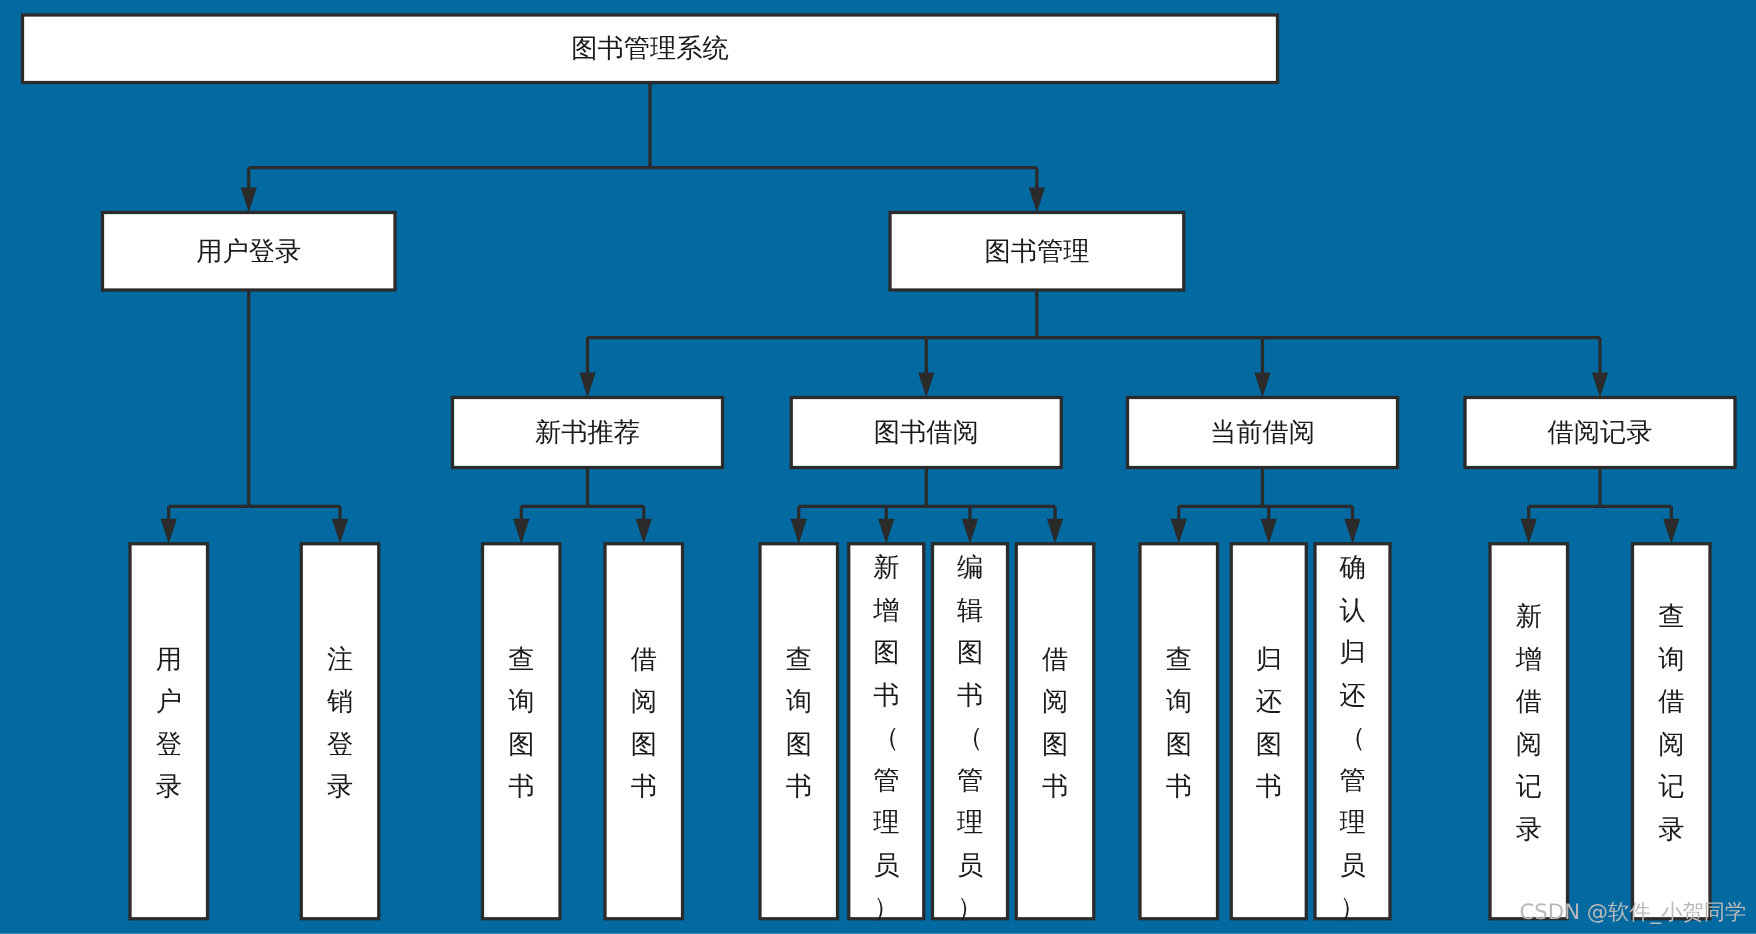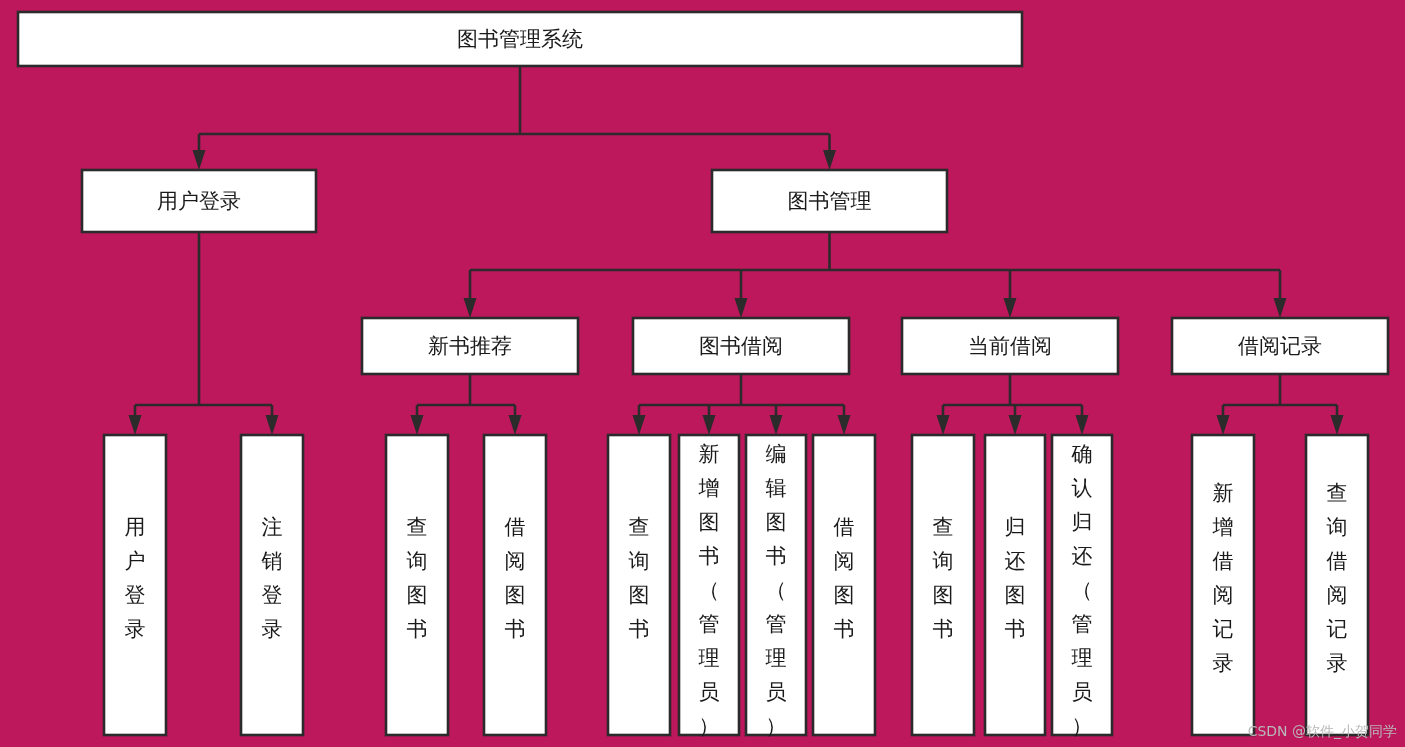--- a/index.html
+++ b/index.html
@@ -11,21 +11,21 @@
   body {
     width: 1405px;
     height: 747px;
     font-family: "DejaVu Sans", "Liberation Sans", sans-serif;
     overflow: hidden;
   }
   #diagram-root {
     position: relative;
     width: 1405px;
     height: 747px;
-    background: #be185d;
+    background: #0369a1;
   }
   svg.tree-canvas {
     position: absolute;
     top: 0;
     left: 0;
     width: 1405px;
     height: 747px;
     display: block;
   }
   .node-box {
@@ -54,21 +54,21 @@
     font-family: "DejaVu Sans", "Liberation Sans", sans-serif;
     font-size: 21px;
     fill: #1a1a1a;
     text-anchor: middle;
   }
   .watermark {
     position: absolute;
     right: 8px;
     bottom: 6px;
     font-family: "DejaVu Sans", "Liberation Sans", sans-serif;
-    font-size: 14px;
+    font-size: 17px;
     color: #b9b9b9;
     white-space: nowrap;
     user-select: none;
   }
 </style>
 </head>
 <body>
 
 <div id="diagram-root">
   <svg class="tree-canvas" id="tree-canvas" viewBox="0 0 1405 747" xmlns="http://www.w3.org/2000/svg">

